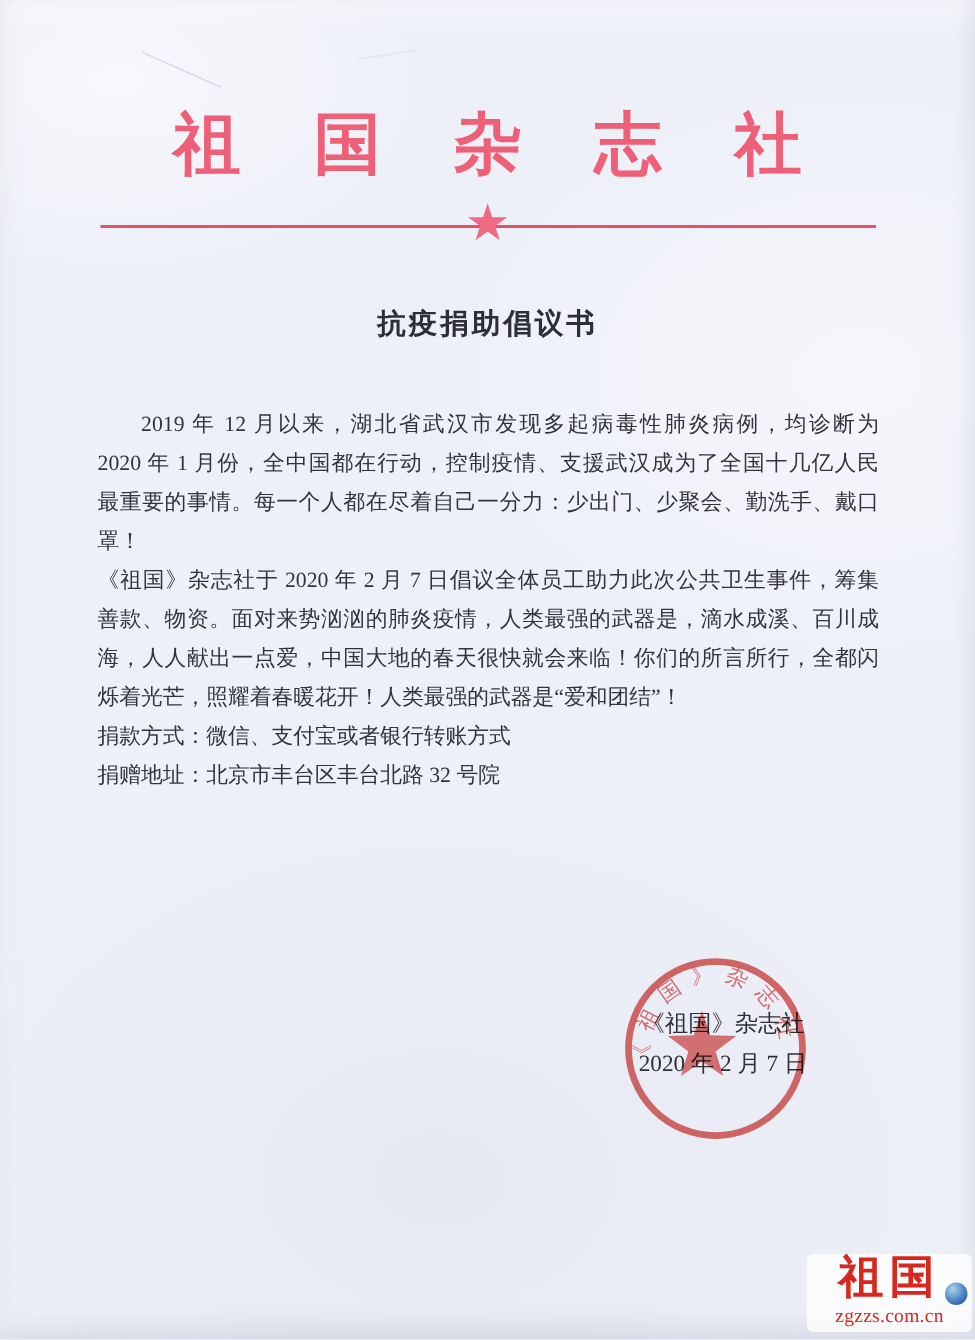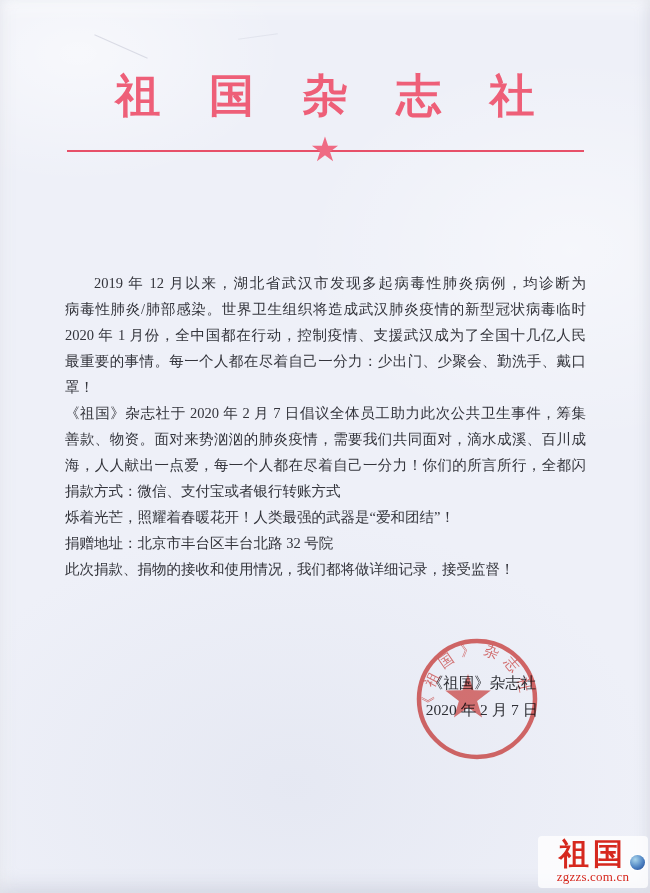--- a/index.html
+++ b/index.html
@@ -58,21 +58,21 @@
   .seal{position:absolute;left:412px;top:634px;width:130px;height:130px;z-index:3;
         mix-blend-mode:multiply;opacity:0.92;}
 
   
   .watermark{
     position:absolute;left:538px;top:836px;width:100px;z-index:4;
     background:rgba(255,255,255,0.78);border-radius:4px;padding:3px 5px 4px 5px;
     text-align:center;
   }
   .logo-cn{
-    position:relative;font-family:Liberation Serif, serif;font-weight:bold;
+    position:relative;font-family:Liberation Mono, monospace;font-weight:bold;
     font-size:30px;line-height:30px;color:#d6281e;letter-spacing:4px;
     text-shadow:0 0 1px #fff;white-space:nowrap;
   }
   .globe{
     position:absolute;right:-2px;bottom:-1px;width:15px;height:15px;border-radius:50%;
     background:radial-gradient(circle at 35% 30%, #a9d5ec 0%, #4d82c2 55%, #1d418e 100%);
     box-shadow:0 0 0 1px rgba(255,255,255,0.7);
   }
   .logo-url{
     font-size:13px;line-height:15px;color:#d6281e;letter-spacing:0.2px;
@@ -85,34 +85,33 @@
 <div class="page">
 
   <div class="crease crease1"></div>
   <div class="crease crease2"></div>
 
   <div class="masthead">祖 国 杂 志 社</div>
 
   <div class="divider"></div>
   <div class="divider-star">★</div>
 
+  <div class="doc-title">抗疫捐助倡议书</div>
 
   <div class="body-text">
       <div class="line just ind">2019 年 12 月以来，湖北省武汉市发现多起病毒性肺炎病例，均诊断为</div>
-      <div class="line just">病毒性肺炎/肺部感染。世界卫生组织将造成武汉肺炎疫情的新型冠状病毒临时</div>
       <div class="line just">2020 年 1 月份，全中国都在行动，控制疫情、支援武汉成为了全国十几亿人民</div>
       <div class="line just">最重要的事情。每一个人都在尽着自己一分力：少出门、少聚会、勤洗手、戴口</div>
       <div class="line">罩！</div>
       <div class="line just">《祖国》杂志社于 2020 年 2 月 7 日倡议全体员工助力此次公共卫生事件，筹集</div>
-      <div class="line just">善款、物资。面对来势汹汹的肺炎疫情，需要我们共同面对，滴水成溪、百川成</div>
-      <div class="line just">海，人人献出一点爱，每一个人都在尽着自己一分力！你们的所言所行，全都闪</div>
+      <div class="line just">善款、物资。面对来势汹汹的肺炎疫情，人类最强的武器是，滴水成溪、百川成</div>
+      <div class="line just">海，人人献出一点爱，中国大地的春天很快就会来临！你们的所言所行，全都闪</div>
+      <div class="line">烁着光芒，照耀着春暖花开！人类最强的武器是“爱和团结”！</div>
       <div class="line">捐款方式：微信、支付宝或者银行转账方式</div>
-      <div class="line">烁着光芒，照耀着春暖花开！人类最强的武器是“爱和团结”！</div>
       <div class="line">捐赠地址：北京市丰台区丰台北路 32 号院</div>
-      <div class="line">此次捐款、捐物的接收和使用情况，我们都将做详细记录，接受监督！</div>
     </div>
 
   <div class="signature">
     <div>《祖国》杂志社</div>
     <div>2020 年 2 月 7 日</div>
   </div>
 
   <svg class="seal" viewBox="0 0 130 130">
     <circle cx="65" cy="65" r="58" fill="none" stroke="#d8423e" stroke-width="4.5" opacity="0.85"></circle>
     <path id="sealArc" d="M 23.7 80 A 44 44 0 1 1 106.3 80" fill="none"></path>

